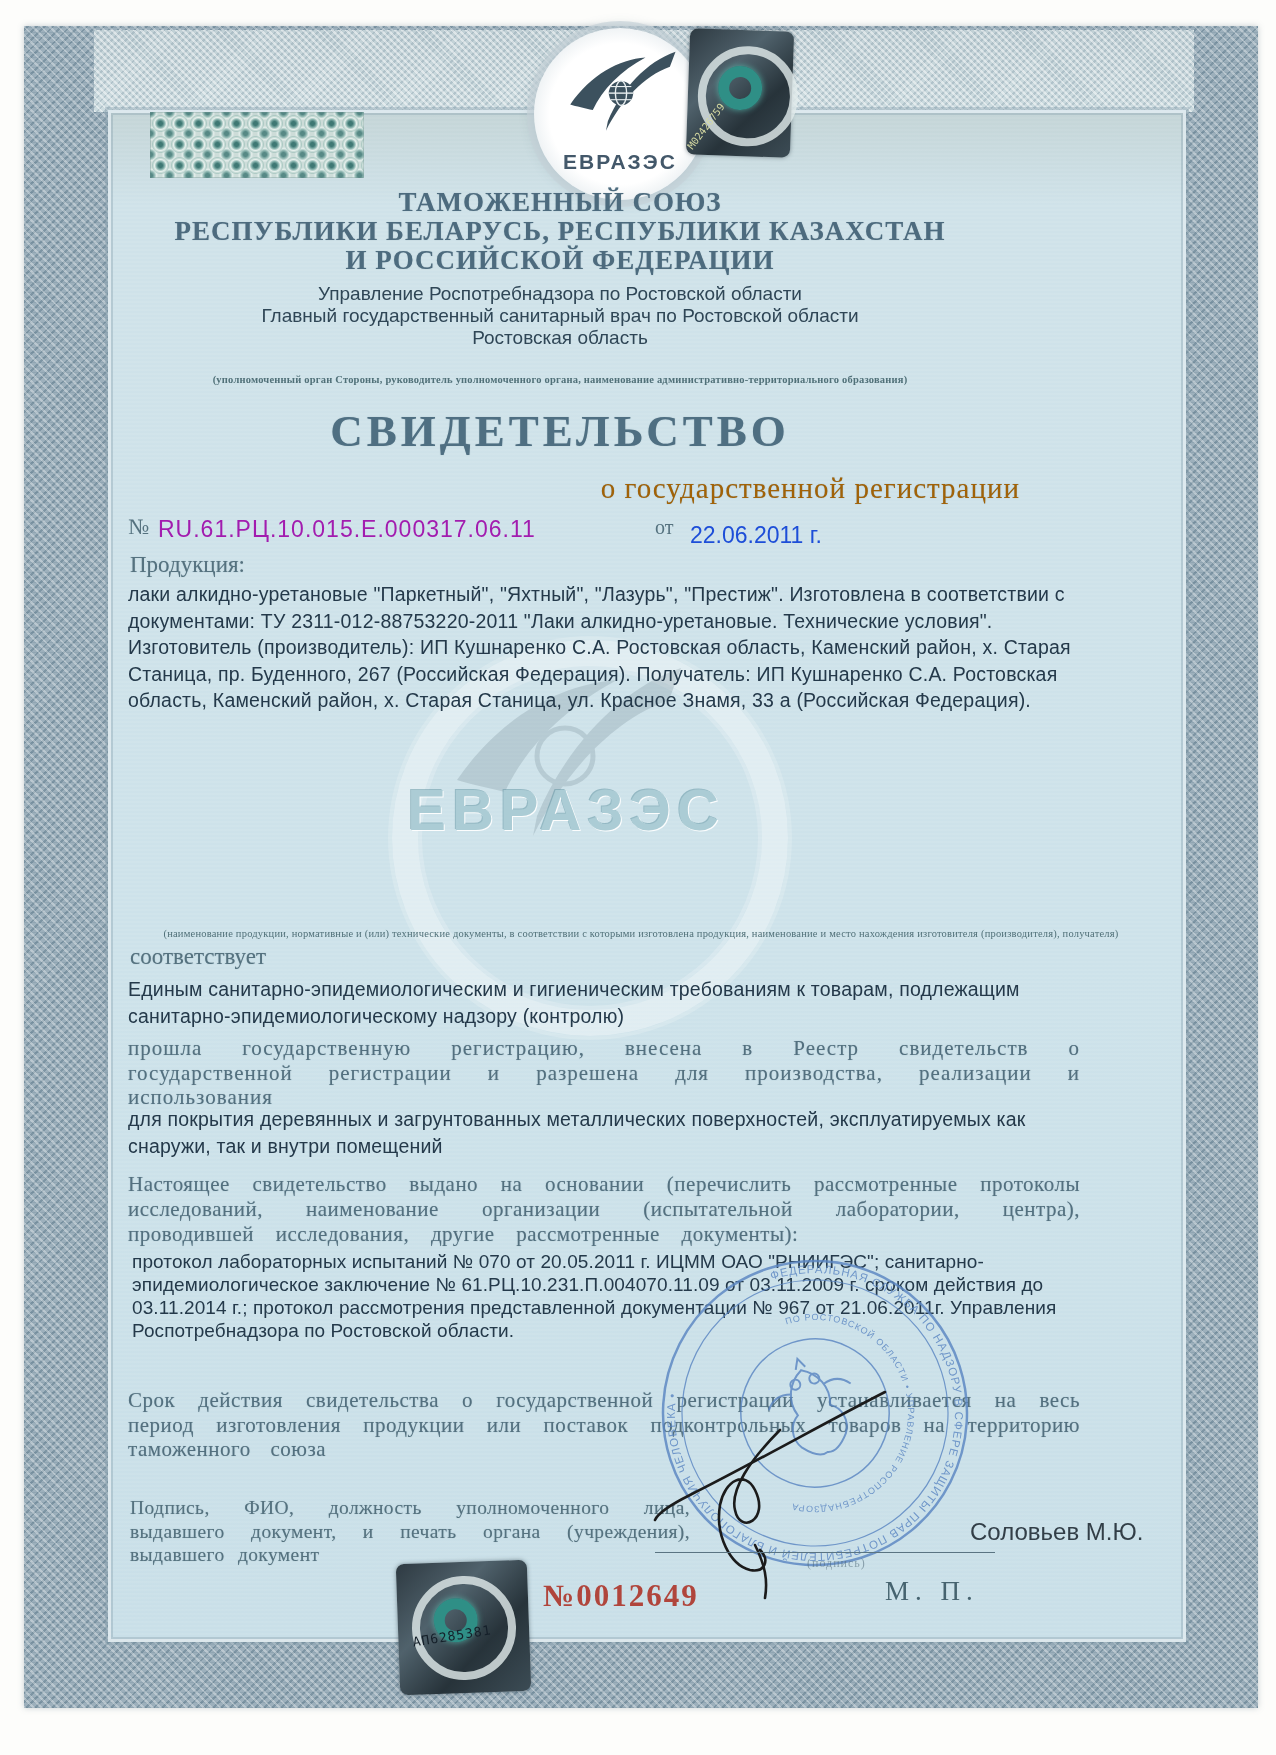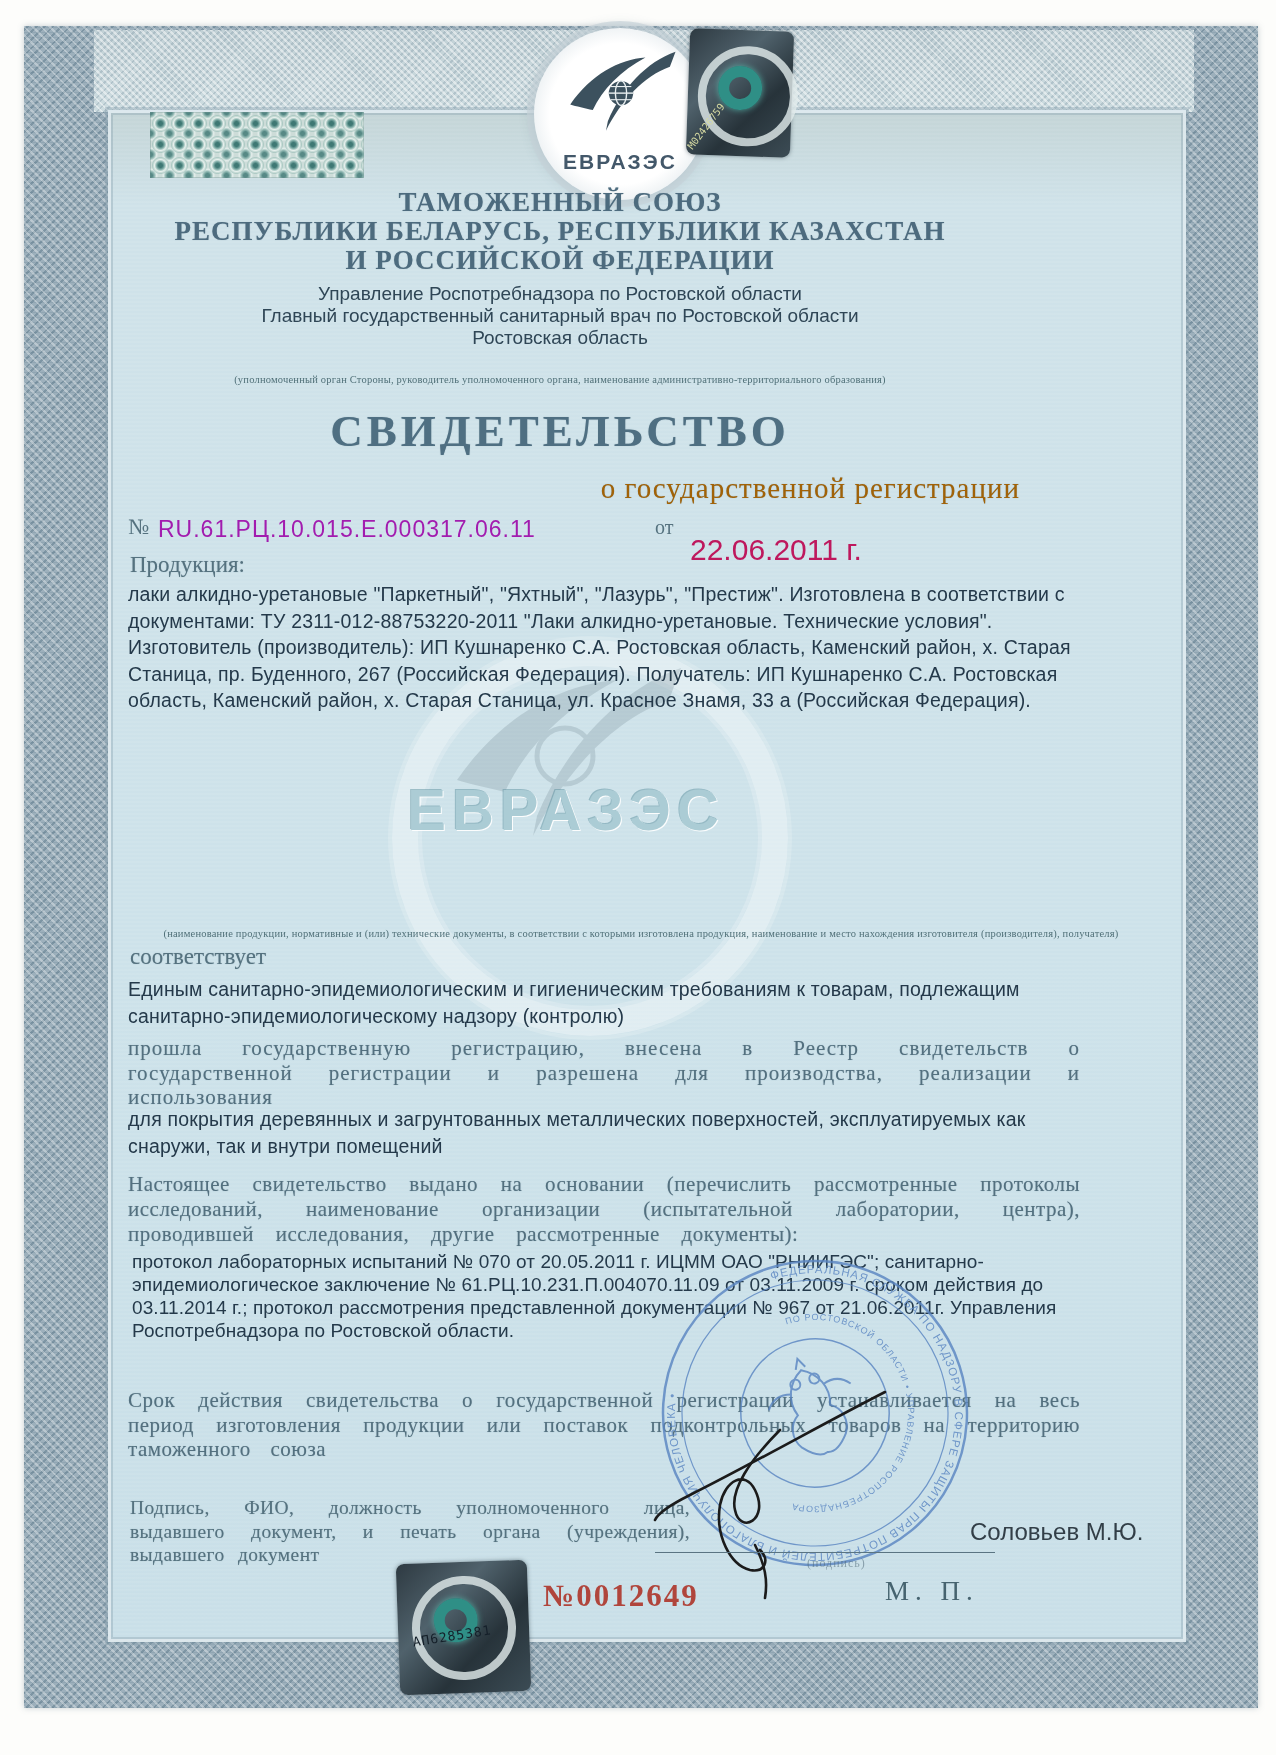--- a/index.html
+++ b/index.html
@@ -138,30 +138,30 @@
   <div class="abs center" style="left:100px;top:188px;width:920px;">
     <div class="serif soft hdr-union">ТАМОЖЕННЫЙ СОЮЗ</div>
     <div class="serif soft hdr-union">РЕСПУБЛИКИ БЕЛАРУСЬ, РЕСПУБЛИКИ КАЗАХСТАН</div>
     <div class="serif soft hdr-union">И РОССИЙСКОЙ ФЕДЕРАЦИИ</div>
     <div style="height:8px;"></div>
     <div class="sans hdr-auth">Управление Роспотребнадзора по Ростовской области</div>
     <div class="sans hdr-auth">Главный государственный санитарный врач по Ростовской области</div>
     <div class="sans hdr-auth">Ростовская область</div>
   </div>
 
-  <div class="abs center serif note-small" style="left:80px;top:374px;width:960px;">(уполномоченный орган Стороны, руководитель уполномоченного органа, наименование административно-территориального образования)</div>
+  <div class="abs center serif note-small" style="left:80px;top:374px;width:960px;font-weight:bold;">(уполномоченный орган Стороны, руководитель уполномоченного органа, наименование административно-территориального образования)</div>
 
   <div class="abs center serif soft title-main" style="left:100px;top:405px;width:920px;">СВИДЕТЕЛЬСТВО</div>
   <div class="abs center serif soft title-sub" style="left:100px;top:472px;width:920px;">о государственной регистрации</div>
 
   <div class="abs" style="left:128px;top:514px;width:960px;height:36px;">
     <span class="abs serif" style="left:0;top:0;font-size:22px;">№</span>
     <span class="abs sans" style="left:30px;top:2px;font-size:23px;letter-spacing:1px;color:#a21caf;">RU.61.РЦ.10.015.Е.000317.06.11</span>
     <span class="abs serif" style="left:527px;top:2px;font-size:20px;">от</span>
-    <span class="abs sans" style="left:562px;top:19px;font-size:30px;color:#be185d;">22.06.2011 г.</span>
+    <span class="abs sans" style="left:562px;top:8px;font-size:23px;color:#1d4ed8;">22.06.2011 г.</span>
   </div>
 
   <div class="abs serif soft" style="left:130px;top:552px;font-size:23px;">Продукция:</div>
   <div class="abs sans p-sans" style="left:128px;top:581px;width:956px;">лаки алкидно-уретановые "Паркетный", "Яхтный", "Лазурь", "Престиж". Изготовлена в соответствии с документами: ТУ 2311-012-88753220-2011 "Лаки алкидно-уретановые. Технические условия". Изготовитель (производитель): ИП Кушнаренко С.А. Ростовская область, Каменский район, х. Старая Станица, пр. Буденного, 267 (Российская Федерация).  Получатель: ИП Кушнаренко С.А. Ростовская область, Каменский район, х. Старая Станица, ул. Красное Знамя, 33 а (Российская Федерация).</div>
 
   <div class="abs center serif note-small" style="left:118px;top:928px;width:1046px;">(наименование продукции, нормативные и (или) технические документы, в соответствии с которыми изготовлена продукция, наименование и место нахождения изготовителя (производителя), получателя)</div>
 
   <div class="abs serif soft" style="left:130px;top:944px;font-size:23px;">соответствует</div>
   <div class="abs sans p-sans" style="left:128px;top:976px;width:910px;">Единым санитарно-эпидемиологическим и гигиеническим требованиям к товарам, подлежащим санитарно-эпидемиологическому надзору (контролю)</div>
 

